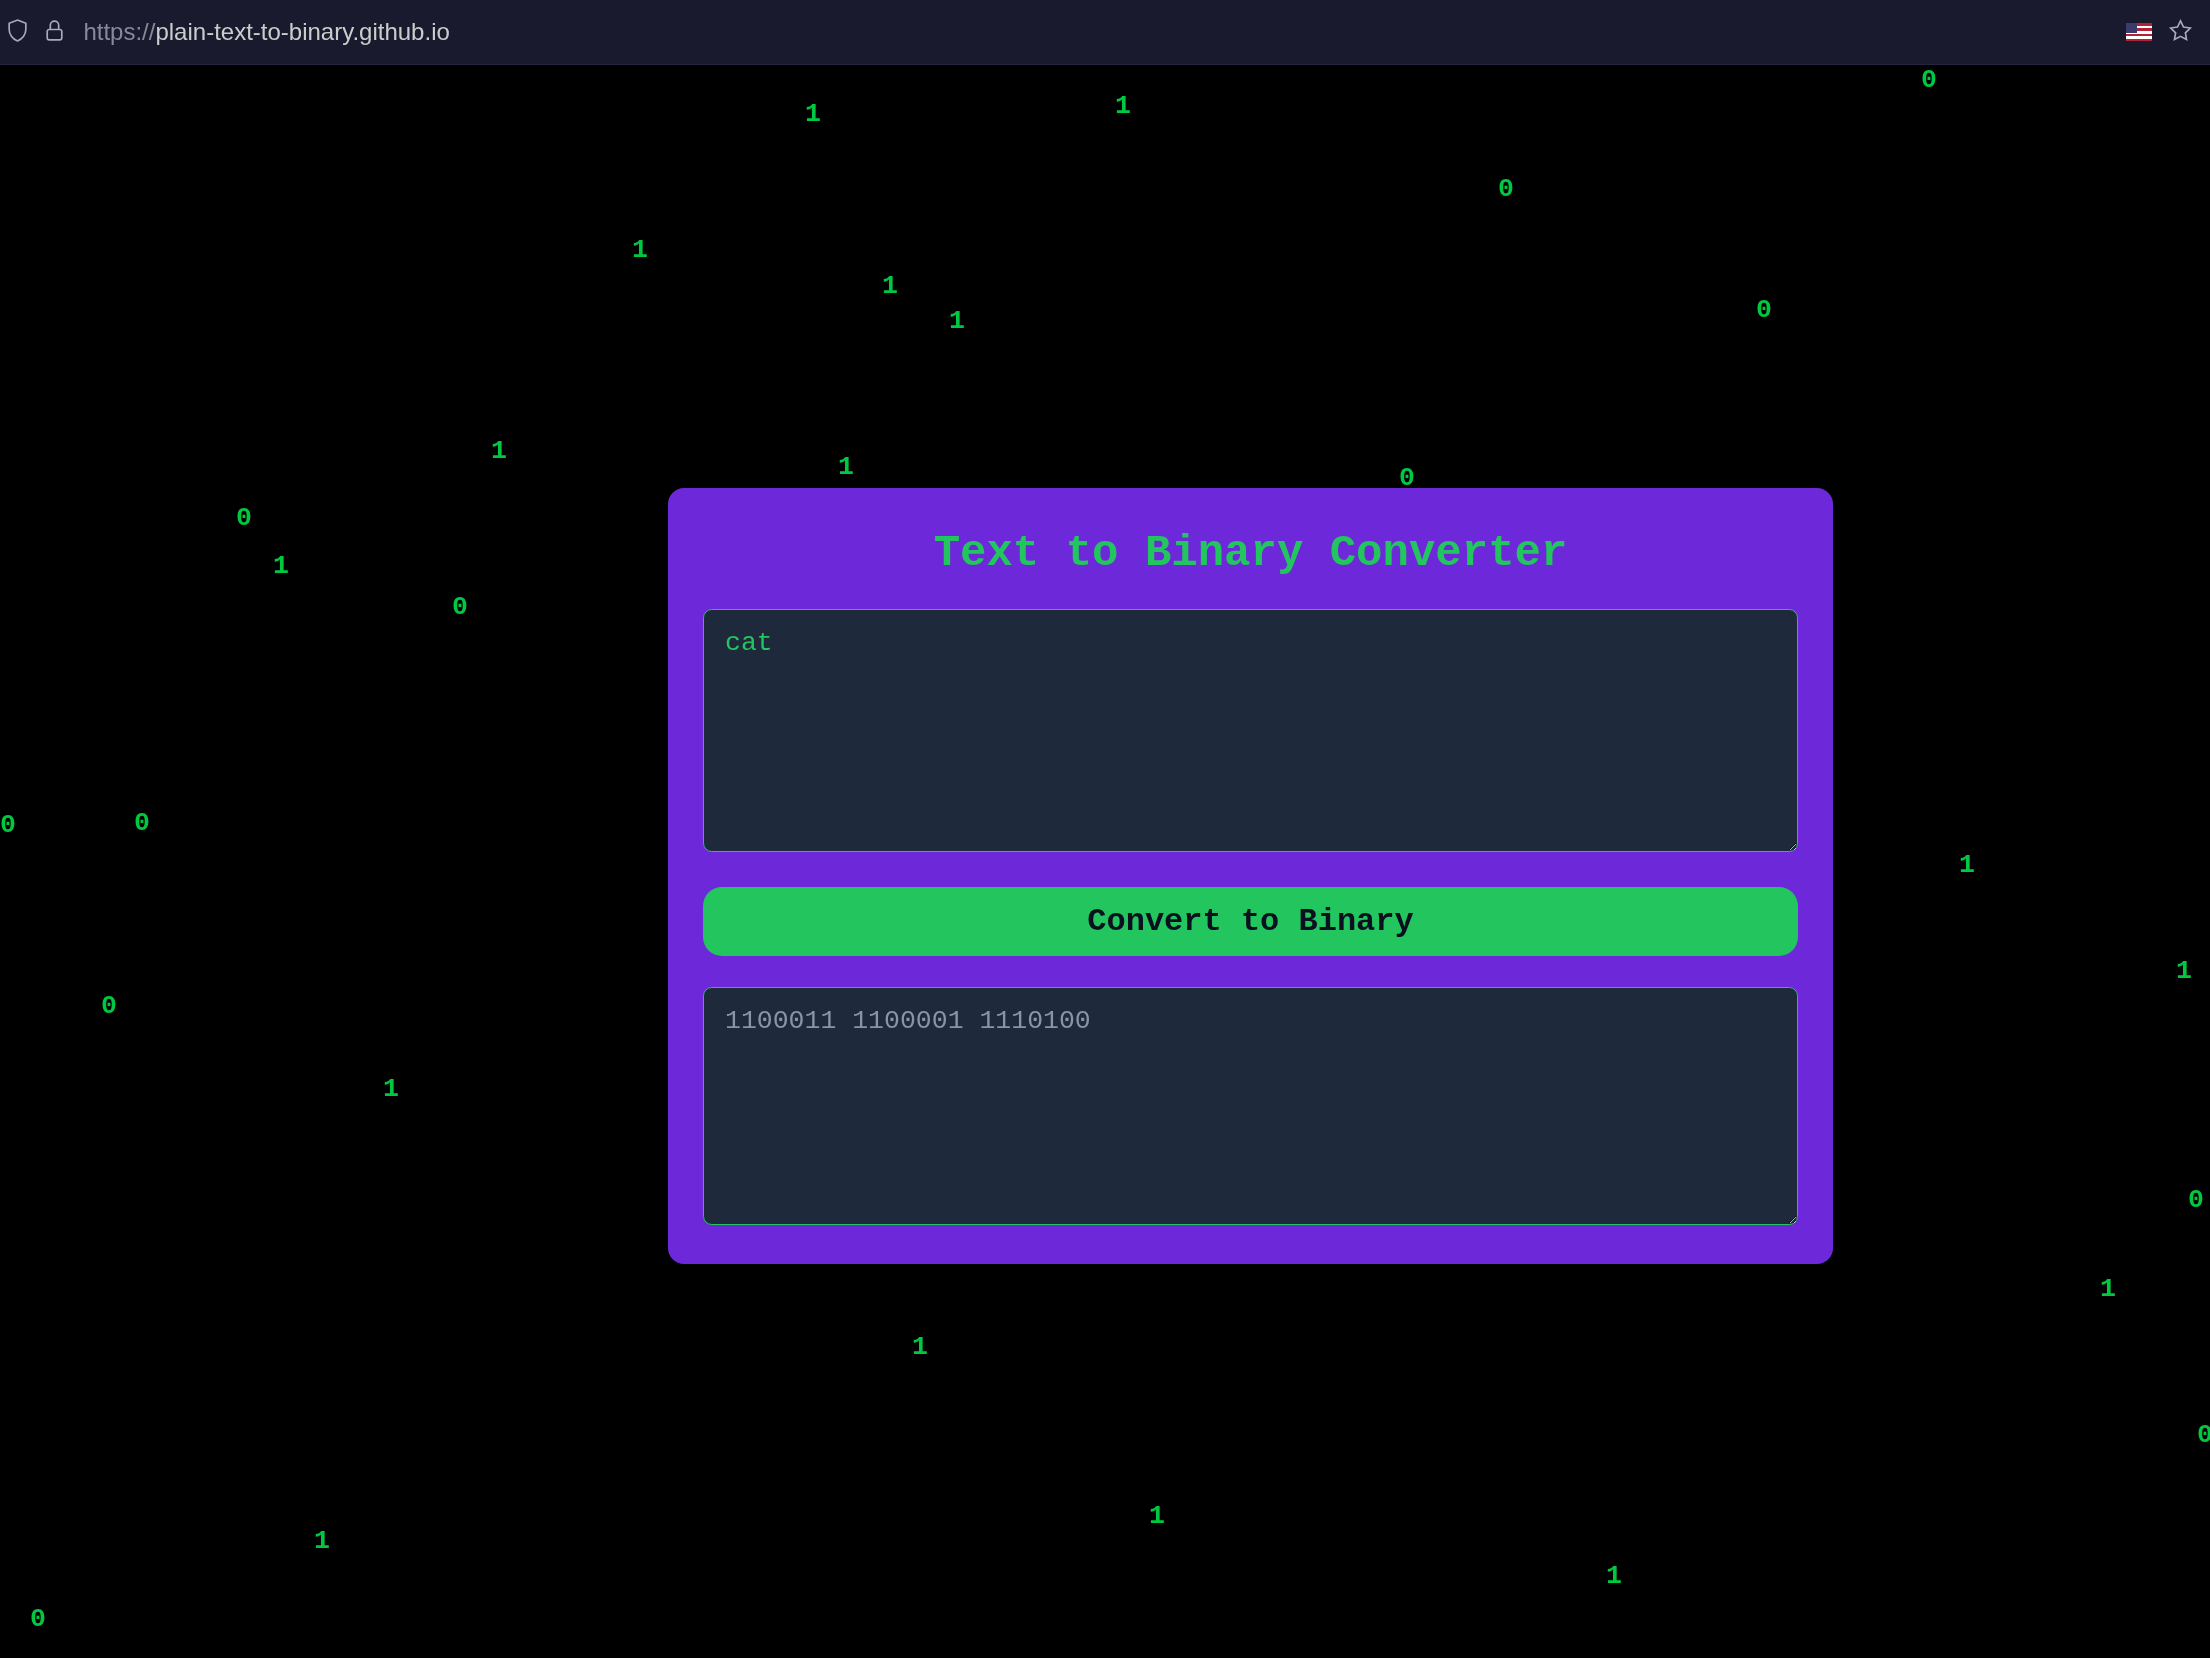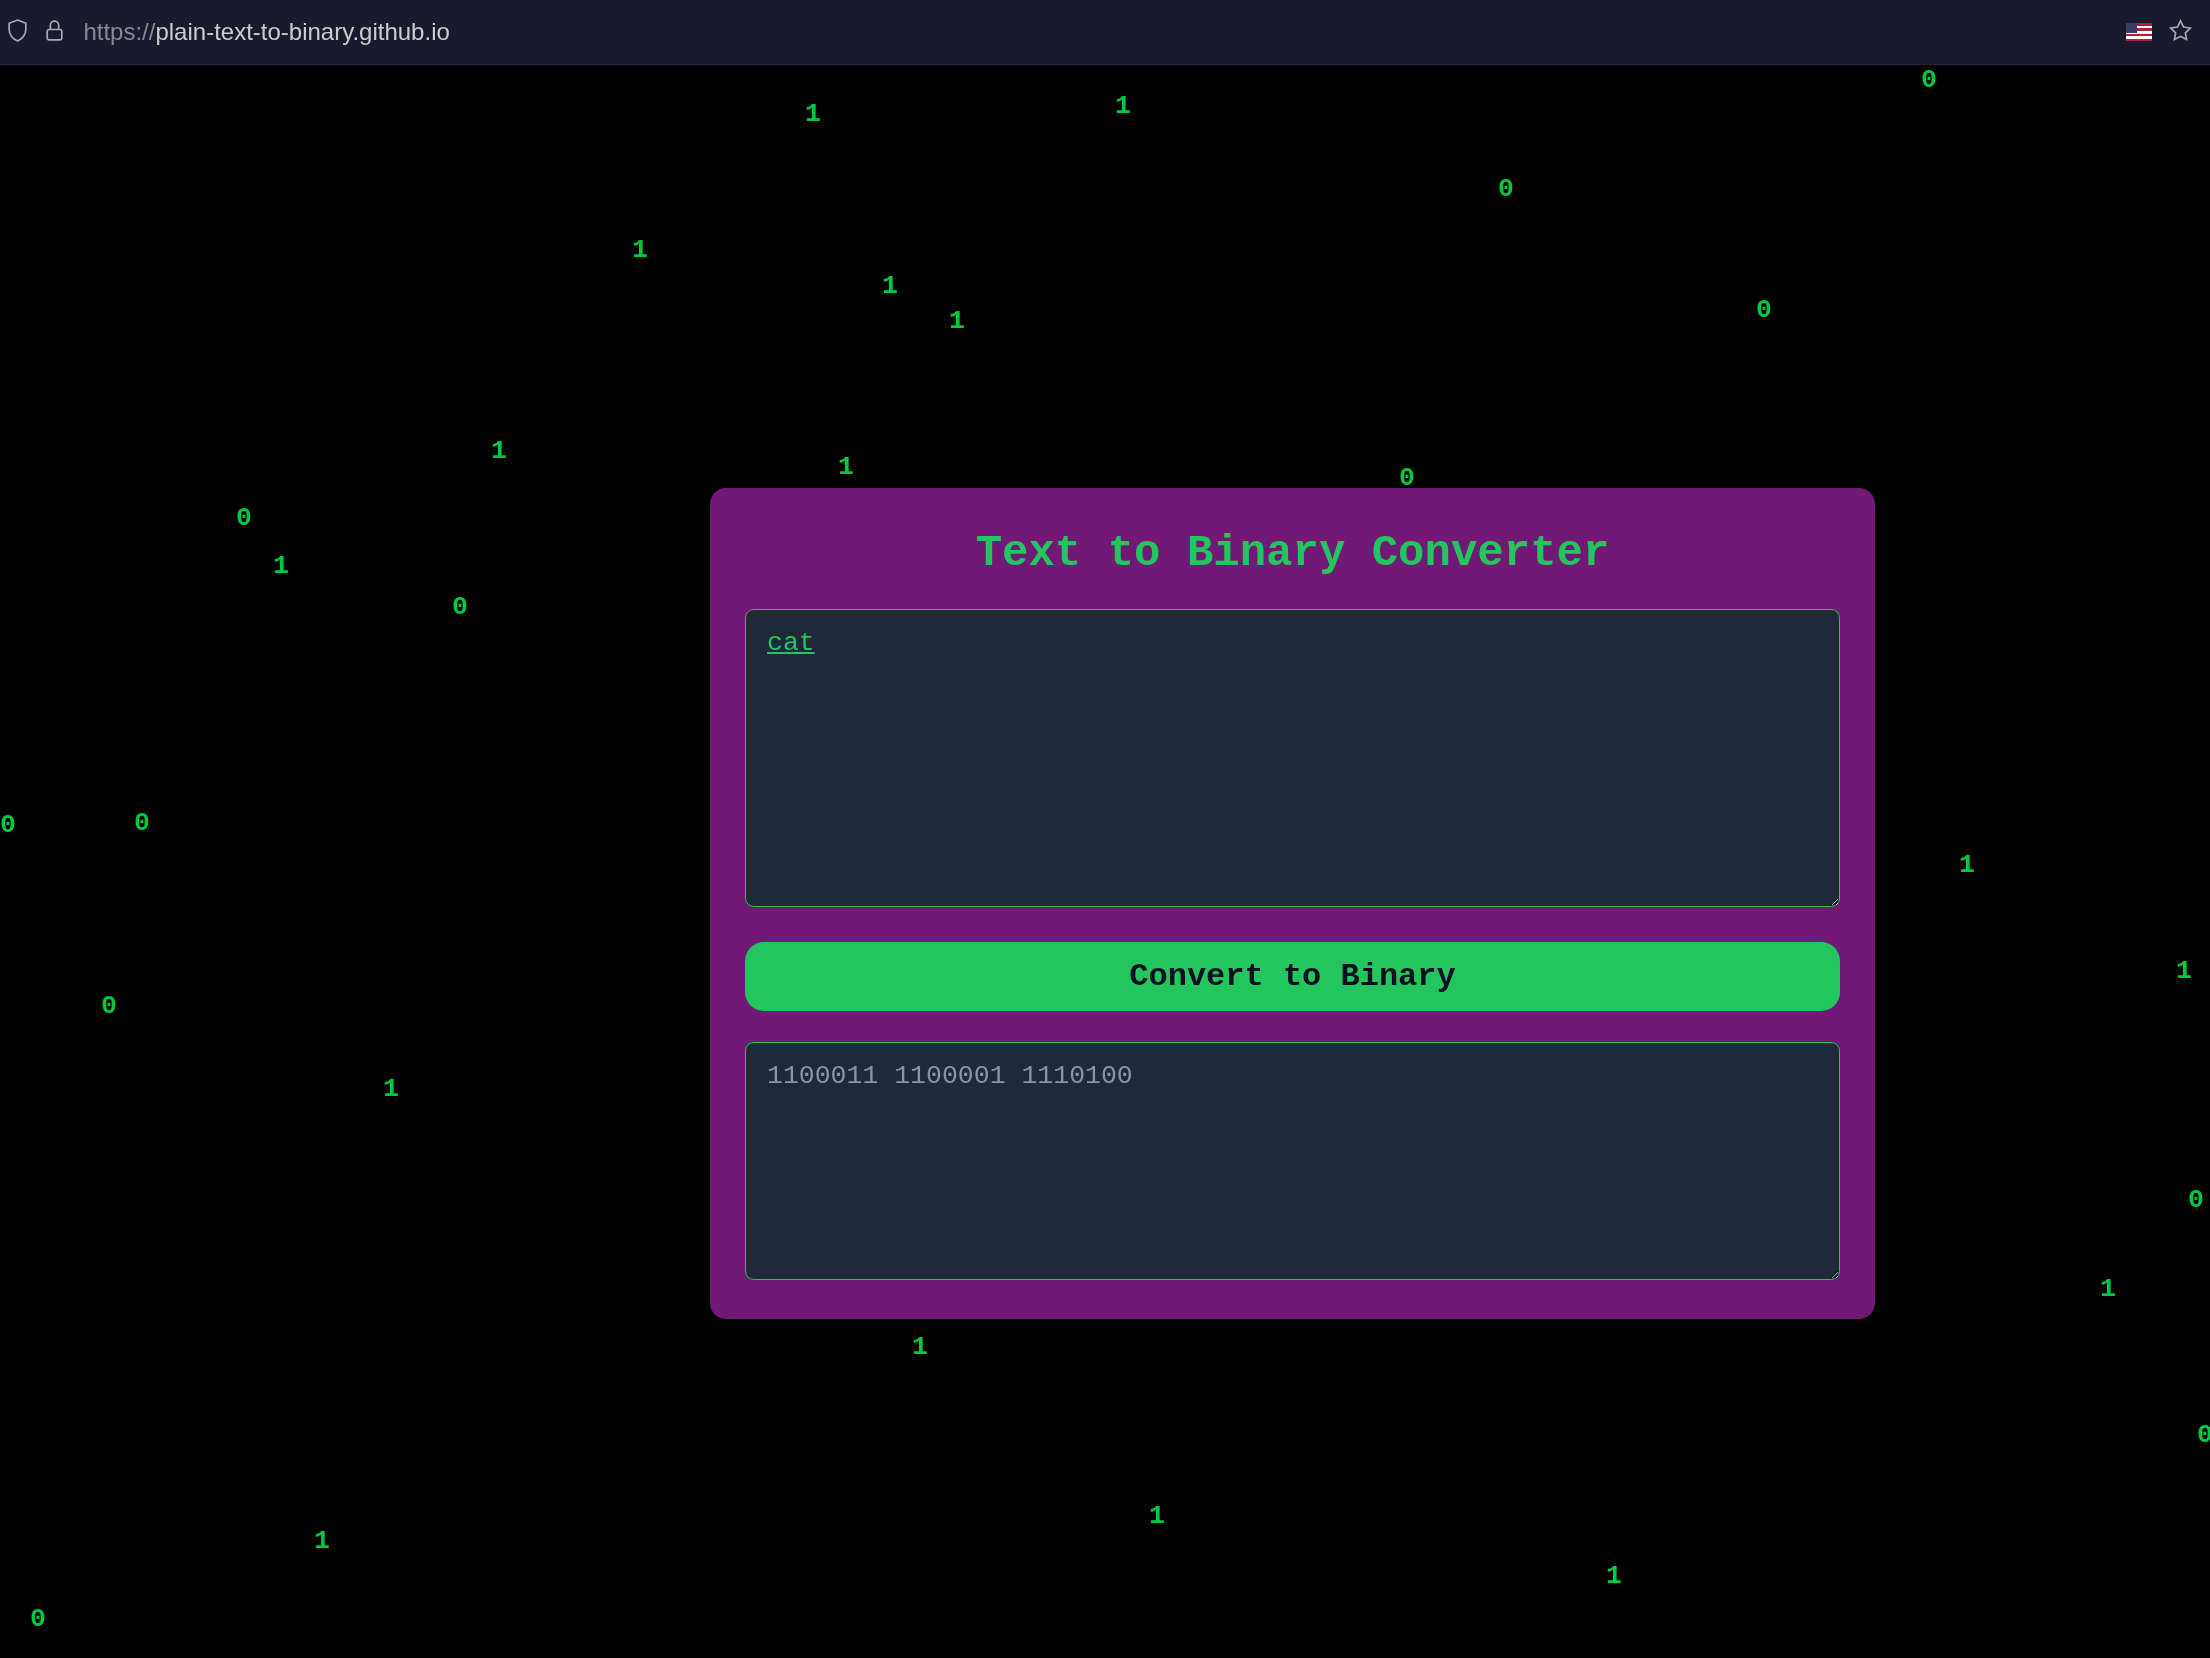--- a/index.html
+++ b/index.html
@@ -84,24 +84,24 @@
     .bg-digit {
       position: absolute;
       color: #00c840;
       font-family: 'Courier New', monospace;
       font-size: 26.5px;
       font-weight: bold;
     }
     
     .card {
       position: absolute;
-      left: 710px;
+      left: 668px;
       top: 423px;
       width: 1165px;
-      background: #701a75;
+      background: #6d28d9;
       border-radius: 16px;
       padding: 40px 35px 35px 35px;
     }
     .card-title {
       color: #22c55e;
       font-family: 'Courier New', monospace;
       font-size: 44px;
       font-weight: bold;
       text-align: center;
       margin-bottom: 31px;
@@ -113,23 +113,22 @@
       border-radius: 8.8px;
       padding: 17.6px 21px;
       color: #22c55e;
       font-family: 'Courier New', monospace;
       font-size: 26.5px;
       resize: both;
       outline: none;
       position: relative;
     }
     .input-area {
-      height: 298px;
+      height: 243px;
       margin-bottom: 31px;
-      text-decoration: underline;
     }
     .output-area {
       height: 238px;
       color: #8895a8;
     }
     .convert-btn {
       width: 100%;
       height: 69px;
       background: #22c55e;
       border: none;

